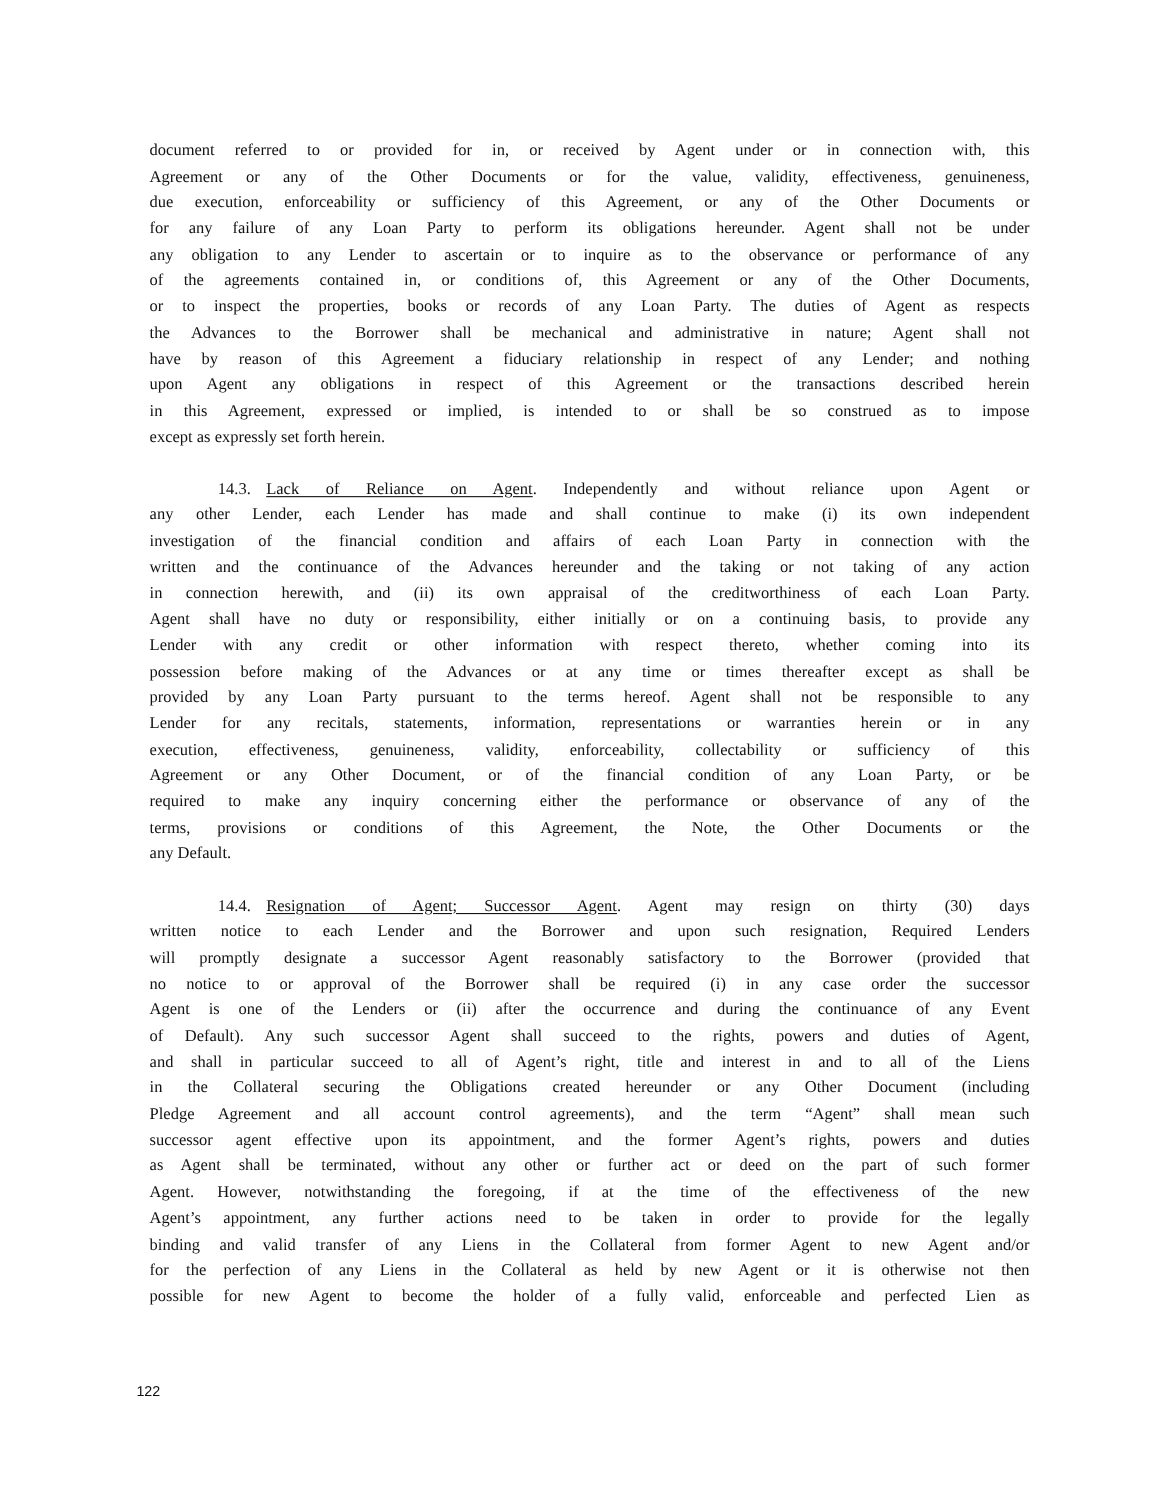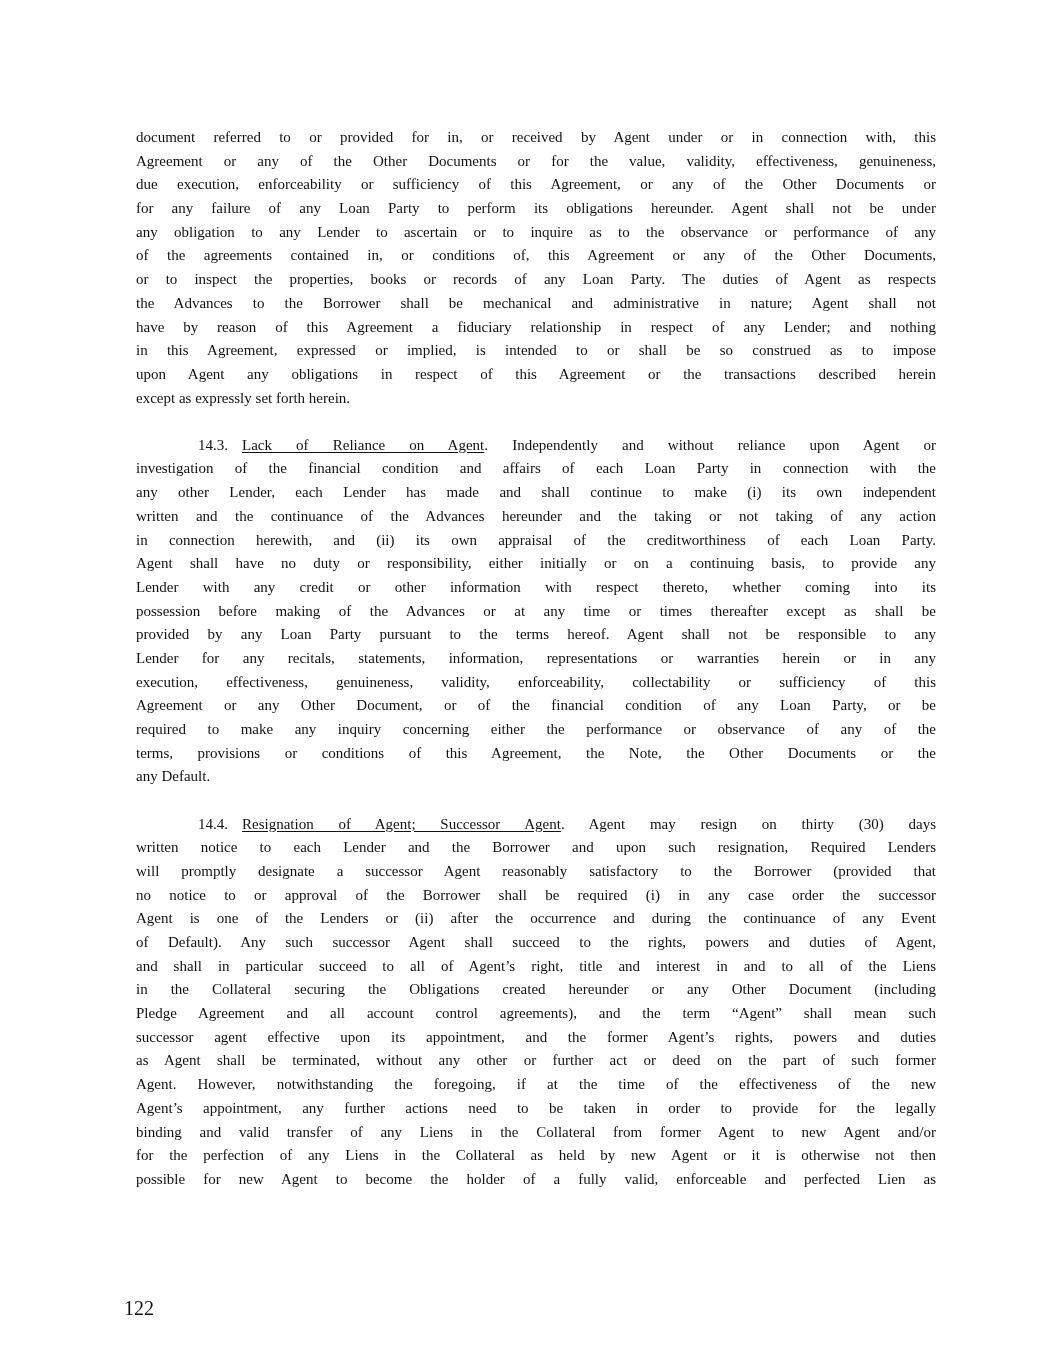--- a/index.html
+++ b/index.html
@@ -14,48 +14,48 @@
     .line {
       display: block; height: 23.7px; line-height: 23.7px;
       white-space: nowrap; text-align: justify; text-align-last: justify;
     }
     .line.last { text-align-last: left; }
     .indent { display: inline-block; width: 62px; }
     .secnum { margin-right: 14px; }
     .heading { text-decoration: underline; text-underline-offset: 2px; }
     .page-number {
       position: absolute; left: 124px; top: 1257px;
-      font-family: Liberation Serif, serif;
-      font-size: 20px; color: #111111; margin-top: 40px;
+      font-family: Liberation Sans, sans-serif;
+      font-size: 13px; color: #111111;
     }
   </style>
 </head>
 <body>
 
 <div class="page">
 
   <div class="para">
     <span class="line">document referred to or provided for in, or received by Agent under or in connection with, this</span>
     <span class="line">Agreement or any of the Other Documents or for the value, validity, effectiveness, genuineness,</span>
     <span class="line">due execution, enforceability or sufficiency of this Agreement, or any of the Other Documents or</span>
     <span class="line">for any failure of any Loan Party to perform its obligations hereunder.  Agent shall not be under</span>
     <span class="line">any obligation to any Lender to ascertain or to inquire as to the observance or performance of any</span>
     <span class="line">of the agreements contained in, or conditions of, this Agreement or any of the Other Documents,</span>
     <span class="line">or to inspect the properties, books or records of any Loan Party.  The duties of Agent as respects</span>
     <span class="line">the Advances to the Borrower shall be mechanical and administrative in nature; Agent shall not</span>
     <span class="line">have by reason of this Agreement a fiduciary relationship in respect of any Lender; and nothing</span>
+    <span class="line">upon Agent any obligations in respect of this Agreement or the transactions described herein</span>
     <span class="line">in this Agreement, expressed or implied, is intended to or shall be so construed as to impose</span>
-    <span class="line">upon Agent any obligations in respect of this Agreement or the transactions described herein</span>
     <span class="line last">except as expressly set forth herein.</span>
   </div>
 
   <div class="para">
     <span class="line"><span class="indent"></span><span class="secnum">14.3.</span><span class="heading">Lack of Reliance on Agent</span><span>.  Independently and without reliance upon Agent or</span></span>
+    <span class="line">any other Lender, each Lender has made and shall continue to make (i) its own independent</span>
     <span class="line">investigation of the financial condition and affairs of each Loan Party in connection with the</span>
-    <span class="line">any other Lender, each Lender has made and shall continue to make (i) its own independent</span>
     <span class="line">written and the continuance of the Advances hereunder and the taking or not taking of any action</span>
     <span class="line">in connection herewith, and (ii) its own appraisal of the creditworthiness of each Loan Party.</span>
     <span class="line">Agent shall have no duty or responsibility, either initially or on a continuing basis, to provide any</span>
     <span class="line">Lender with any credit or other information with respect thereto, whether coming into its</span>
     <span class="line">possession before making of the Advances or at any time or times thereafter except as shall be</span>
     <span class="line">provided by any Loan Party pursuant to the terms hereof.  Agent shall not be responsible to any</span>
     <span class="line">Lender for any recitals, statements, information, representations or warranties herein or in any</span>
     <span class="line">execution, effectiveness, genuineness, validity, enforceability, collectability or sufficiency of this</span>
     <span class="line">Agreement or any Other Document, or of the financial condition of any Loan Party, or be</span>
     <span class="line">required to make any inquiry concerning either the performance or observance of any of the</span>

